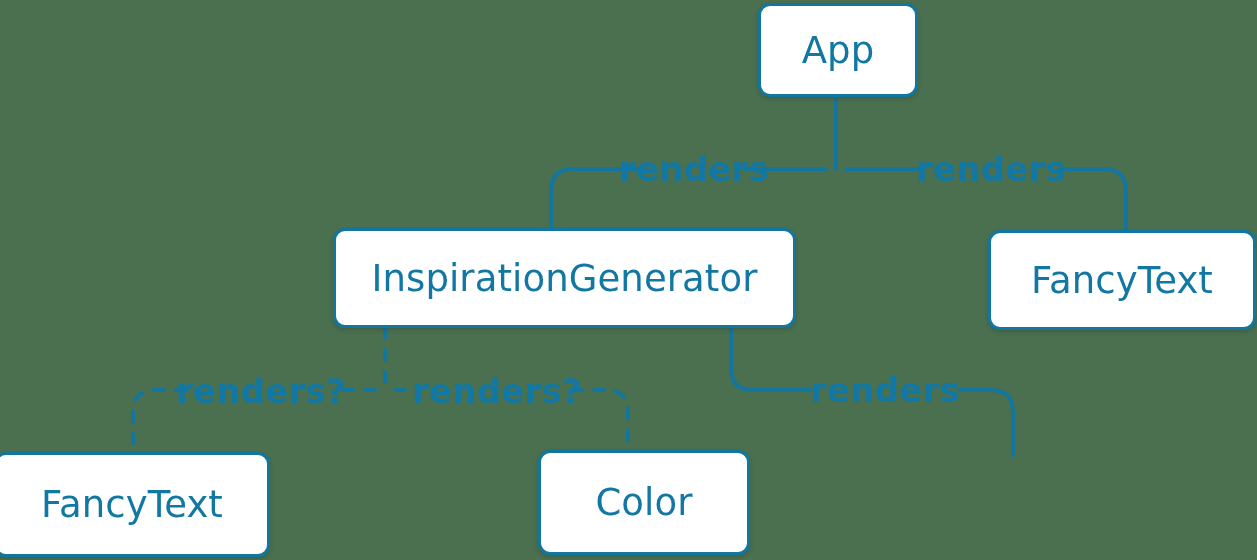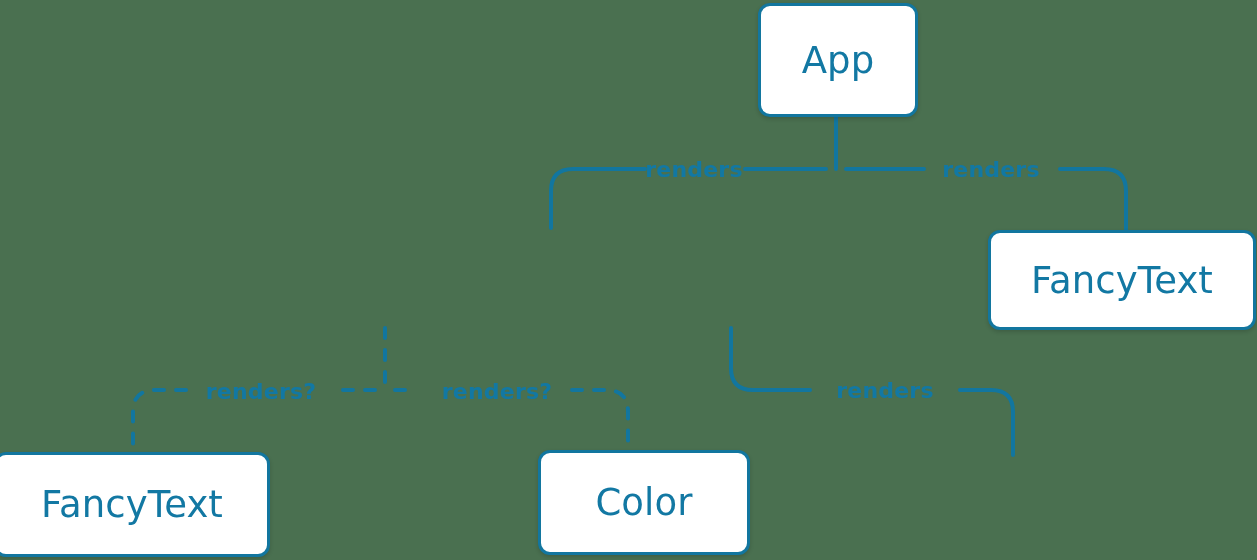--- a/index.html
+++ b/index.html
@@ -43,29 +43,29 @@
     box-shadow: 0 2px 4px rgba(0,0,0,0.16);
   }
   .node-label {
     color: #1278a3;
     line-height: 1;
   }
   .edge-label {
     position: absolute;
     color: #1278a3;
     font-family: "DejaVu Sans", sans-serif;
-    font-size: 22px;
+    font-size: 34px;
     font-weight: 600;
     white-space: nowrap;
     transform: translate(-50%, -50%);
     letter-spacing: 0.2px;
   }
 
   
-  #node-app            { left: 758px;  top: 3px;   width: 160px; height: 114px;  font-size: 37px; }
+  #node-app            { left: 758px;  top: 3px;   width: 160px; height: 94px;  font-size: 37px; }
   #node-inspiration    { left: 333px;  top: 228px; width: 463px; height: 100px; font-size: 37px; }
   #node-fancytext-right{ left: 988px;  top: 230px; width: 268px; height: 100px; font-size: 37px; }
   #node-fancytext-left { left: -6px;   top: 452px; width: 276px; height: 105px; font-size: 37px; }
   #node-color          { left: 538px;  top: 450px; width: 212px; height: 105px; font-size: 37px; }
   #node-copyright      { left: 880px;  top: 455px; width: 265px; height: 105px; font-size: 37px; }
 
   
   #label-renders-left   { left: 694px; top: 169px; }
   #label-renders-right  { left: 991px; top: 169px; }
   #label-renders-bottom { left: 885px; top: 390px; }
@@ -103,20 +103,23 @@
   <div class="edge-label" id="label-renders-bottom">renders</div>
 
   <div class="edge-label" id="label-renders-q1">renders?</div>
 
   <div class="edge-label" id="label-renders-q2">renders?</div>
 
   <div class="node" id="node-app">
     <span class="node-label">App</span>
   </div>
 
+  <div class="node" id="node-inspiration">
+    <span class="node-label">InspirationGenerator</span>
+  </div>
 
   <div class="node" id="node-fancytext-right">
     <span class="node-label">FancyText</span>
   </div>
 
   <div class="node" id="node-fancytext-left">
     <span class="node-label">FancyText</span>
   </div>
 
   <div class="node" id="node-color">

